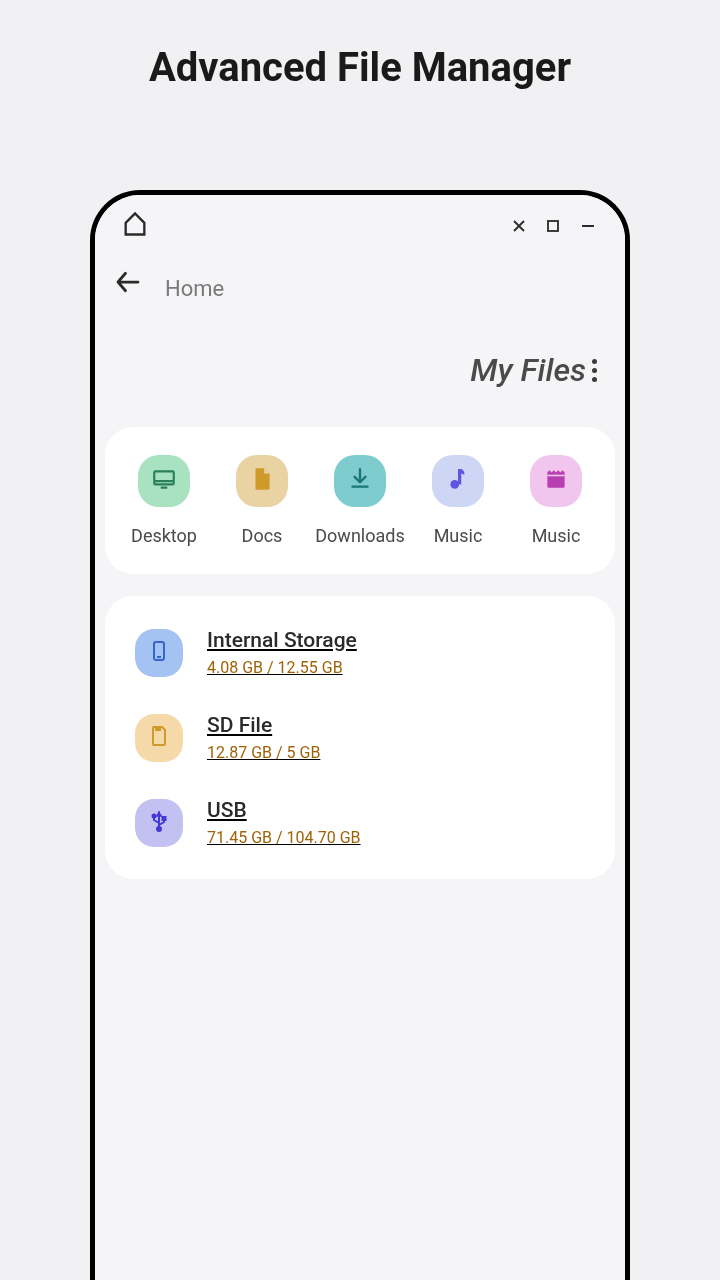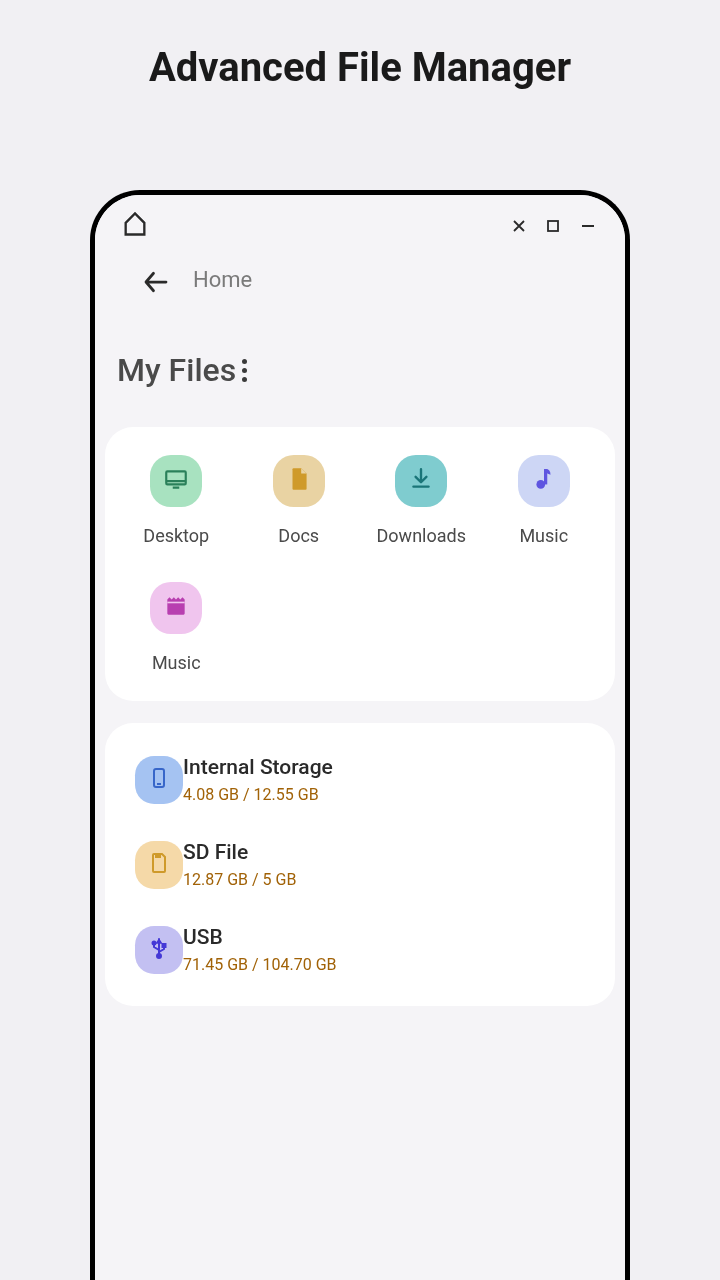--- a/index.html
+++ b/index.html
@@ -51,35 +51,35 @@
   }
   .window-controls {
     display: flex;
     align-items: center;
     gap: 22px;
     margin-right: 10px;
   }
   .window-controls svg { display: block; }
   .nav-row {
     display: flex;
-    align-items: flex-start;
+    align-items: flex-end;
     padding: 22px 18px 10px 18px;
     gap: 22px;
-    margin-left: 28px;
   }
   .back-arrow { width: 30px; height: 30px; }
   .breadcrumb {
     font-size: 22px;
     color: #7a7a7a;
   }
   .title-row {
     display: flex;
     align-items: center;
-    justify-content: flex-start;
+    justify-content: flex-end;
     padding: 40px 22px 20px 22px;
+    font-style: italic;
   }
   .section-title {
     font-size: 32px;
     font-weight: 500;
     color: #4a4a4a;
   }
   .more-icon {
     display: flex;
     flex-direction: column;
     gap: 4px;
@@ -92,21 +92,21 @@
     border-radius: 50%;
   }
   .card {
     background: #fff;
     margin: 18px 10px 0 10px;
     border-radius: 28px;
     padding: 28px 10px;
   }
   .grid {
     display: grid;
-    grid-template-columns: repeat(4, 1fr);
+    grid-template-columns: repeat(5, 1fr);
     row-gap: 36px;
   }
   .cat {
     display: flex;
     flex-direction: column;
     align-items: center;
     gap: 18px;
   }
   .squircle {
     width: 52px;
@@ -122,21 +122,23 @@
   }
   .storage-card {
     background: #fff;
     margin: 22px 10px 0 10px;
     border-radius: 28px;
     padding: 14px 0;
   }
   .storage-item {
     display: flex;
     align-items: center;
+    gap: 24px;
     padding: 18px 30px;
+    text-decoration: underline;
   }
   .storage-title {
     font-size: 21px;
     font-weight: 500;
     color: #2a2a2a;
     margin-bottom: 6px;
   }
   .storage-sub {
     font-size: 16px;
     color: #a16207;

